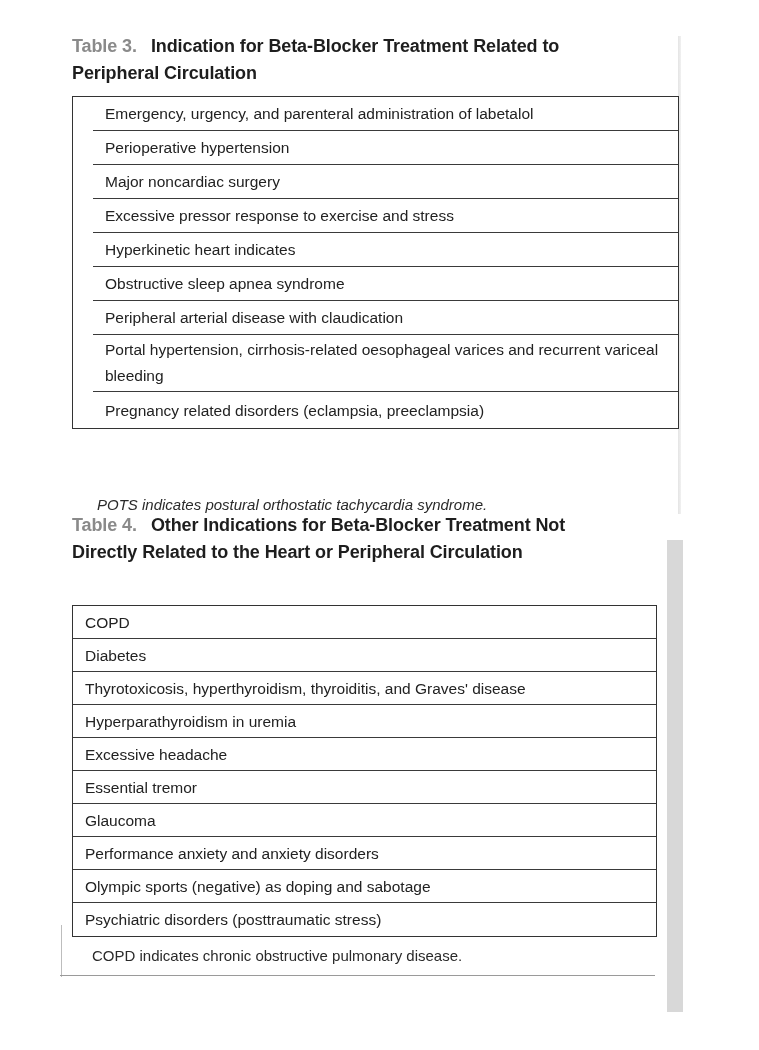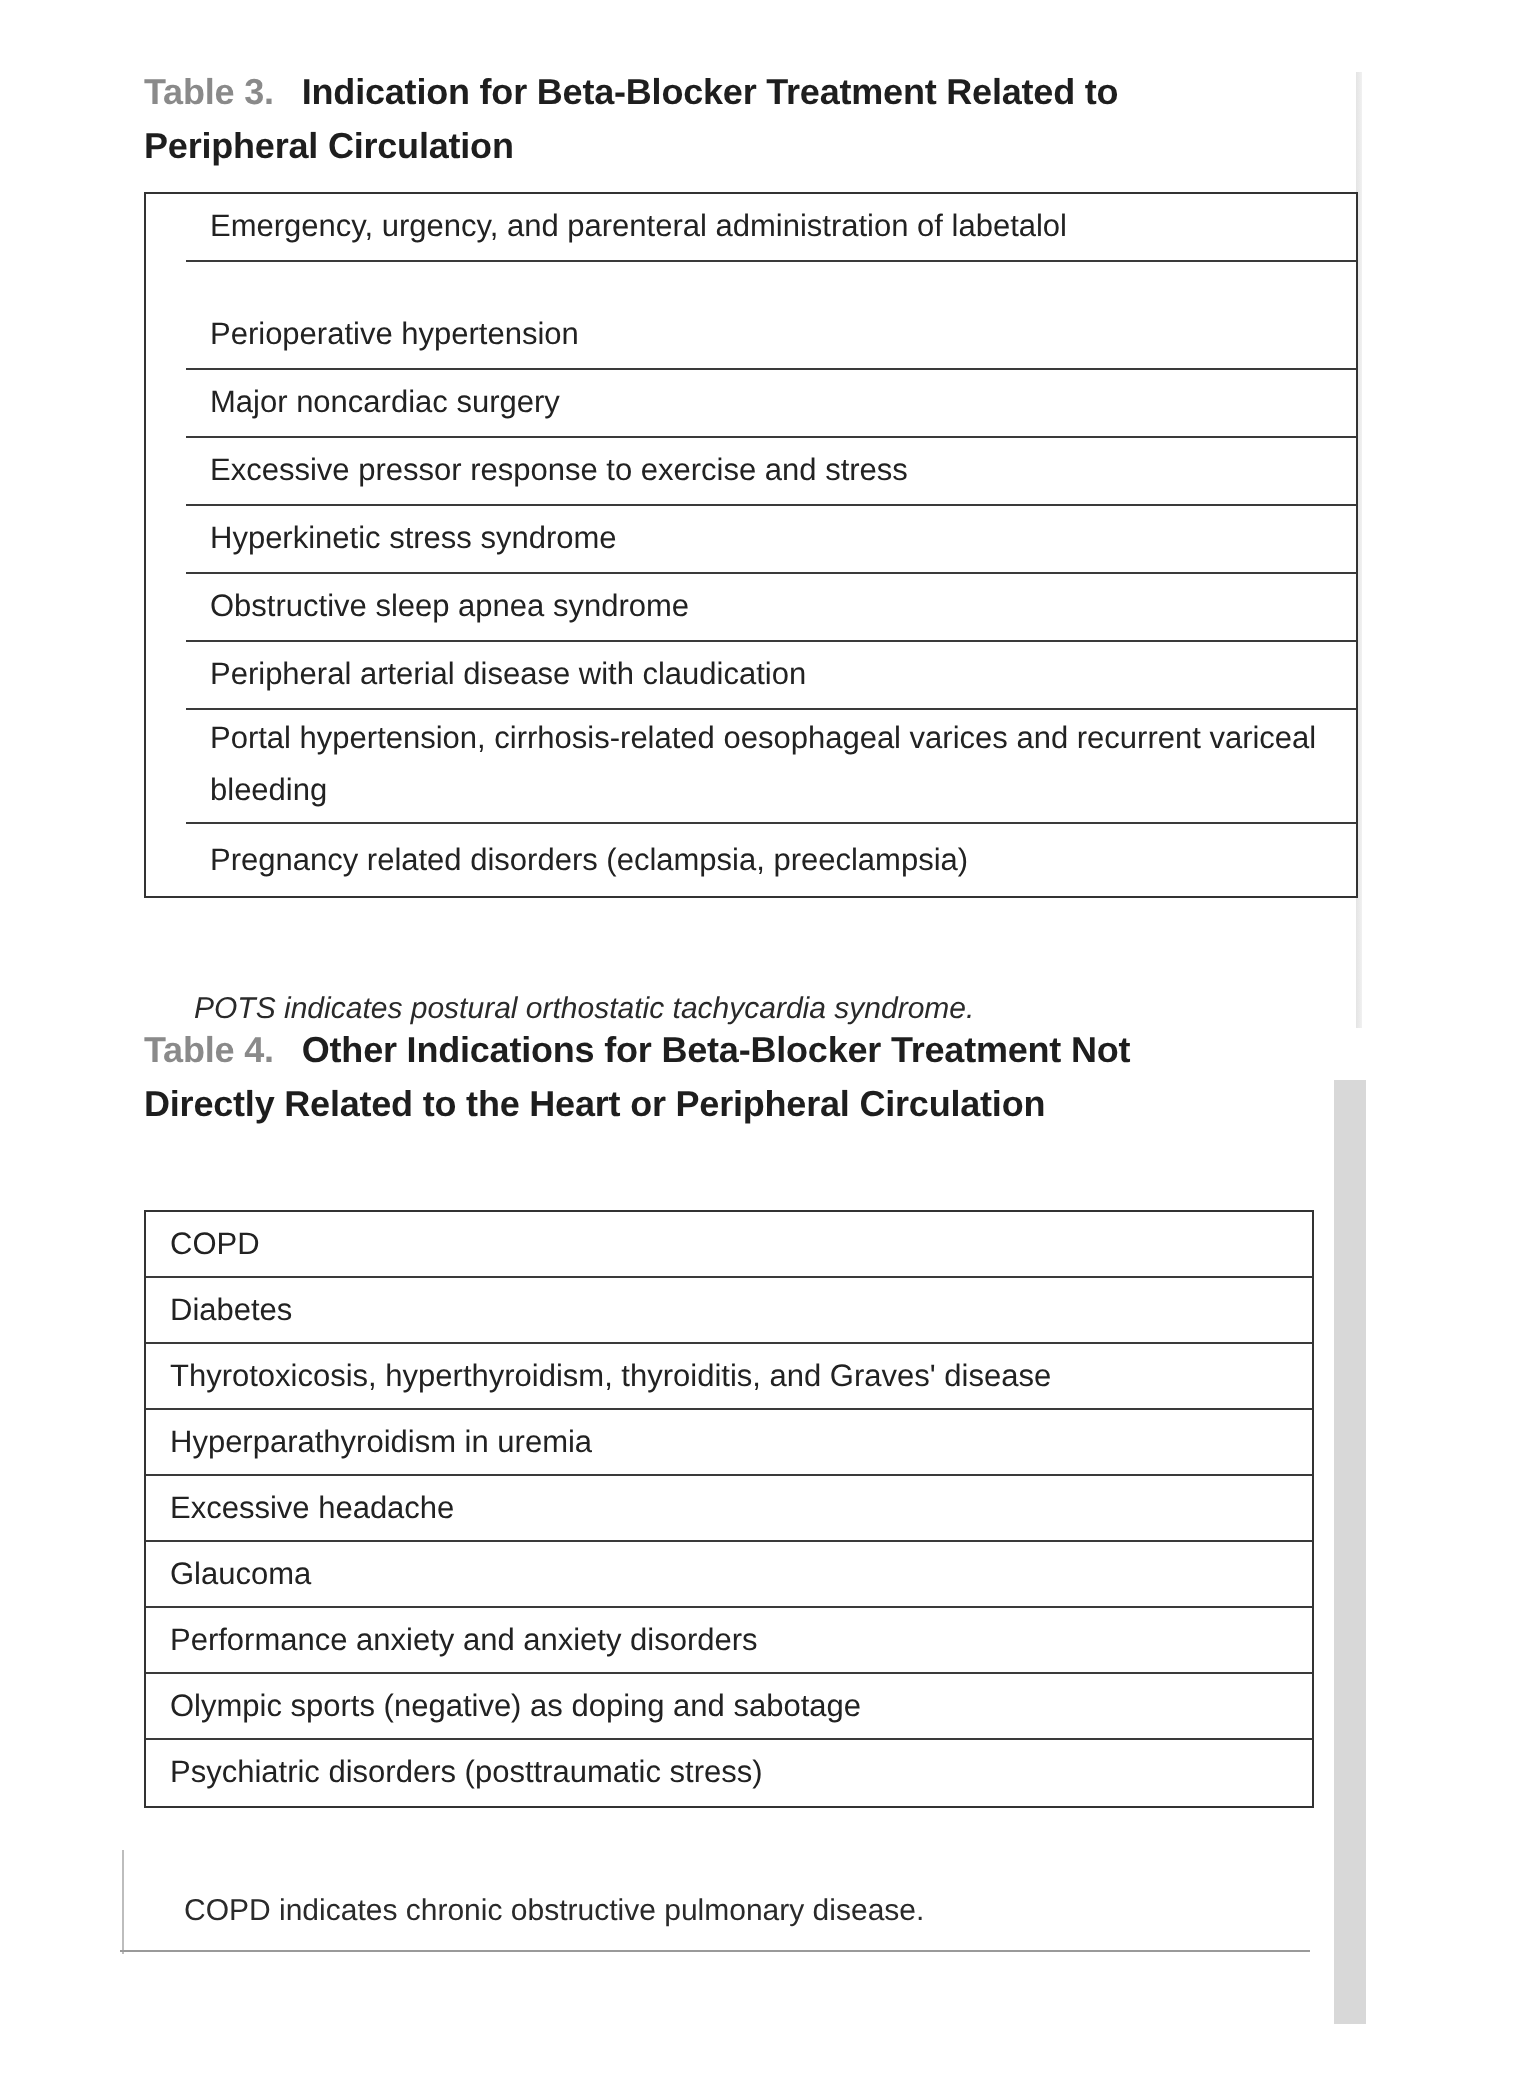--- a/index.html
+++ b/index.html
@@ -69,43 +69,44 @@
 <div class="right-rule"></div>
 <div class="gray-bar"></div>
 
 <div class="table-title" style="left:72px; top:33px; width:600px;">
   <span class="label">Table 3.</span><span>Indication for Beta-Blocker Treatment Related to</span><br>
   <span>Peripheral Circulation</span>
 </div>
 
 <div class="tbl" style="left:72px; top:96px; width:607px;padding-left:20px;">
   <div class="row" style="height:34px;">Emergency, urgency, and parenteral administration of labetalol</div>
-  <div class="row" style="height:34px;margin-top:20px;">Perioperative hypertension</div>
+  <div class="row" style="height:34px;">Perioperative hypertension</div>
   <div class="row" style="height:34px;">Major noncardiac surgery</div>
   <div class="row" style="height:34px;">Excessive pressor response to exercise and stress</div>
-  <div class="row" style="height:34px;">Hyperkinetic stress syndrome</div>
+  <div class="row" style="height:34px;">Hyperkinetic heart indicates</div>
   <div class="row" style="height:34px;">Obstructive sleep apnea syndrome</div>
   <div class="row" style="height:34px;">Peripheral arterial disease with claudication</div>
   <div class="row" style="height:57px; line-height:26px;">Portal hypertension, cirrhosis-related oesophageal varices and recurrent variceal bleeding</div>
   <div class="row" style="height:36px;">Pregnancy related disorders (eclampsia, preeclampsia)</div>
 </div>
 
 <div class="note" style="left:97px; top:496px;font-style:italic;">POTS indicates postural orthostatic tachycardia syndrome.</div>
 
 <div class="table-title" style="left:72px; top:512px; width:600px;">
   <span class="label">Table 4.</span><span>Other Indications for Beta-Blocker Treatment Not</span><br>
   <span>Directly Related to the Heart or Peripheral Circulation</span>
 </div>
 
 <div class="tbl" style="left:72px; top:605px; width:585px;">
   <div class="row" style="height:33px;">COPD</div>
   <div class="row" style="height:33px;">Diabetes</div>
   <div class="row" style="height:33px;">Thyrotoxicosis, hyperthyroidism, thyroiditis, and Graves' disease</div>
   <div class="row" style="height:33px;">Hyperparathyroidism in uremia</div>
   <div class="row" style="height:33px;">Excessive headache</div>
+  <div class="row" style="height:33px;">Essential tremor</div>
   <div class="row" style="height:33px;">Glaucoma</div>
   <div class="row" style="height:33px;">Performance anxiety and anxiety disorders</div>
   <div class="row" style="height:33px;">Olympic sports (negative) as doping and sabotage</div>
   <div class="row" style="height:33px;">Psychiatric disorders (posttraumatic stress)</div>
 </div>
 
 <div class="note" style="left:92px; top:947px;">COPD indicates chronic obstructive pulmonary disease.</div>
 
 <div class="left-tick"></div>
 <div class="bottom-rule"></div>

